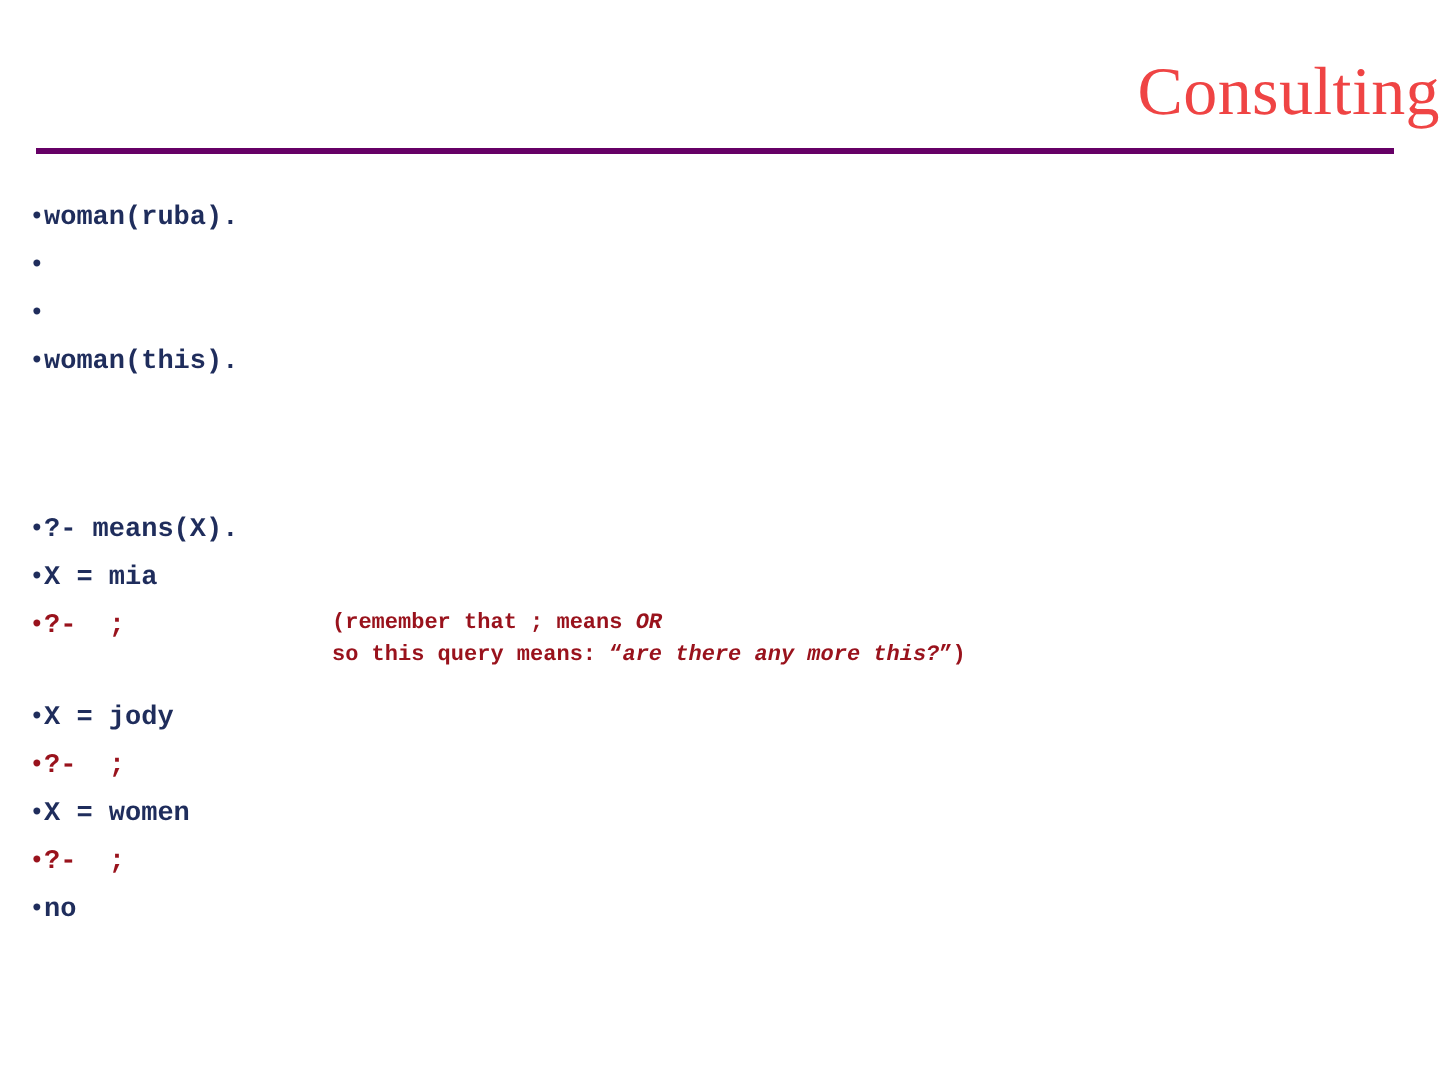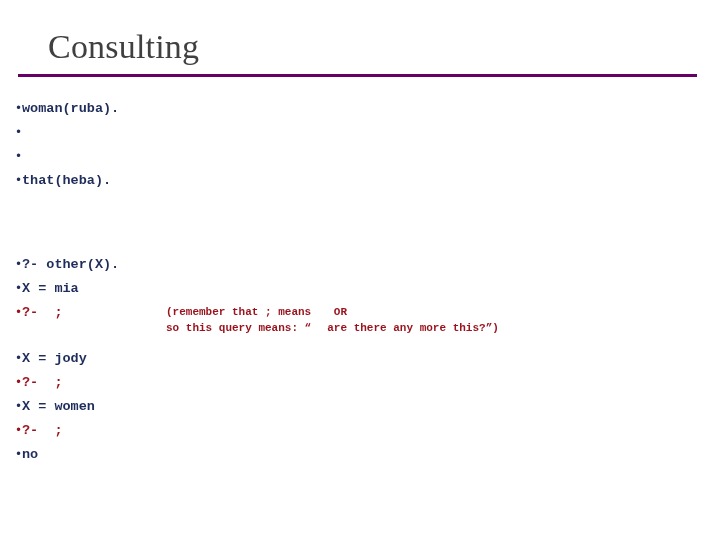--- a/index.html
+++ b/index.html
@@ -10,25 +10,25 @@
     width: 720px;
     height: 540px;
     background: #ffffff;
     font-family: "Liberation Mono", "DejaVu Sans Mono", monospace;
     overflow: hidden;
     position: relative;
   }
 
   
   .slide-title {
-    text-align: left;
+    text-align: right;
     font-family: "Liberation Serif", "DejaVu Serif", serif;
     font-size: 34px;
     line-height: 1;
-    color: #404040;
+    color: #ef4444;
     padding-top: 30px;
     letter-spacing: 0.2px;
     margin-left: 48px;
   }
 
   .title-rule {
     position: absolute;
     left: 18px;
     top: 74px;
     width: 679px;
@@ -86,21 +86,21 @@
   .annotation {
     position: absolute;
     left: 166px;
     font-size: 11px;
     font-weight: bold;
     white-space: pre;
     line-height: 16px;
   }
 
   .annotation .it {
-    margin-left: 16px;
+    font-style: italic;
   }
 
   .annot-query {
     top: 4px;
   }
 
   .annot-no {
     top: 5px;
   }
 </style>
@@ -119,28 +119,28 @@
       <span class="bullet-text c-navy">woman(ruba).</span>
     </li>
     <li class="bullet-row">
       <span class="bullet-marker c-navy">•</span>
     </li>
     <li class="bullet-row">
       <span class="bullet-marker c-navy">•</span>
     </li>
     <li class="bullet-row">
       <span class="bullet-marker c-navy">•</span>
-      <span class="bullet-text c-navy">that(heba).</span>
+      <span class="bullet-text c-navy">woman(this).</span>
     </li>
   </ul>
 
   <ul class="bullet-group group-query">
     <li class="bullet-row">
       <span class="bullet-marker c-navy">•</span>
-      <span class="bullet-text c-navy">?- other(X).</span>
+      <span class="bullet-text c-navy">?- means(X).</span>
     </li>
     <li class="bullet-row">
       <span class="bullet-marker c-navy">•</span>
       <span class="bullet-text c-navy">X = mia</span>
     </li>
     <li class="bullet-row">
       <span class="bullet-marker c-red">•</span>
       <span class="bullet-text c-red">?-  ;</span>
 
       <span class="annotation c-red annot-query"><span><span>(remember that ; means </span><span class="it">OR</span></span>

